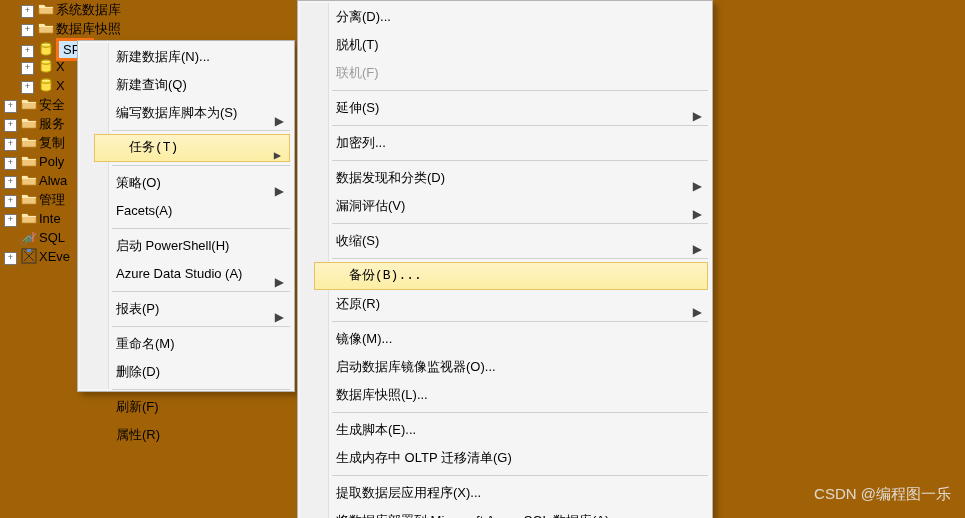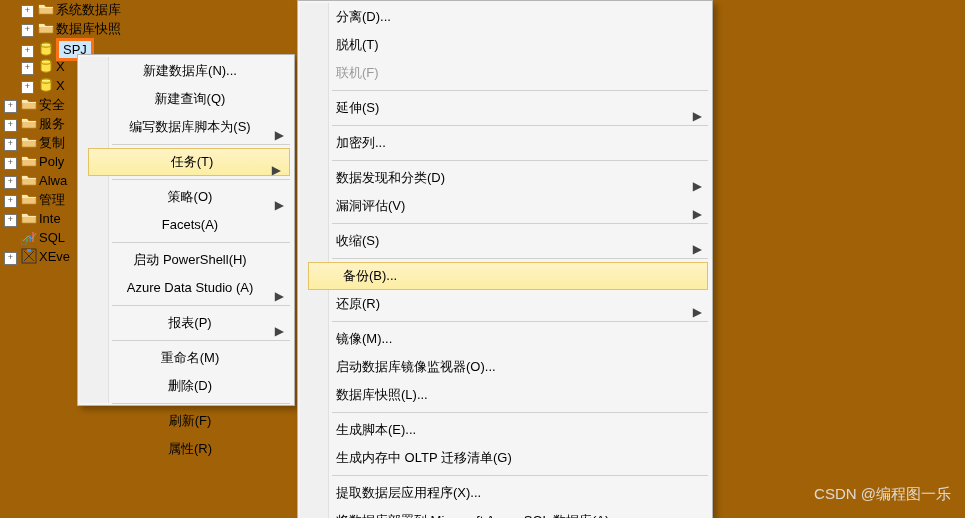--- a/index.html
+++ b/index.html
@@ -46,25 +46,26 @@
   white-space: nowrap;
   cursor: default;
 }
 .menu-item.disabled { color: #9a9a9a; }
 .menu-item .arrow {
   position: absolute; right: 8px; top: 8px; font-size: 12px; color: #444;
 }
 .menu-item.highlight {
   background: linear-gradient(#fef3c5, #fceea4);
   border: 1px solid #e5c365;
-  margin-left: 8px;
+  margin-left: 14px;
   margin-right: 2px;
   padding-left: 34px;
   height: 26px;
   line-height: 26px;
+  font-family: Liberation Mono, monospace;
 }
 .menu-sep {
   height: 1px;
   margin: 3px 2px 3px 32px;
   background: #d0d0d0;
 }
 #menu1 { width: 212px; }
 #menu2 { width: 410px; }
 
 
@@ -141,21 +142,21 @@
             <rect x="11" y="3" width="2" height="10" fill="#d66a3c"></rect>
             <path d="M2 12l5-5 4 3 4-6" fill="none" stroke="#999"></path>
           </svg></span><span>SQL</span></div>
       <div class="tree-row d0"><span class="expand-box">+</span><span class="icon"><svg viewBox="0 0 16 16">
             <rect x="1" y="1" width="14" height="14" fill="none" stroke="#333"></rect>
             <path d="M3 3l10 10M13 3L3 13" stroke="#333"></path>
             <path d="M6 1h4v3H6z" fill="#4a8de0"></path>
           </svg></span><span>XEve</span></div>
     </div>
 
-  <div id="menu1" class="menu" style="left:77px; top:54px; height:346px;text-align:center;">
+  <div id="menu1" class="menu" style="left:77px; top:40px; height:346px;">
     <div class="gutter"></div>
   <div class="menu-item"><span>新建数据库(N)...</span></div>
       <div class="menu-item"><span>新建查询(Q)</span></div>
       <div class="menu-item"><span>编写数据库脚本为(S)</span><span class="arrow">▶</span></div>
       <div class="menu-sep"></div>
       <div class="menu-item highlight"><span>任务(T)</span><span class="arrow">▶</span></div>
       <div class="menu-sep"></div>
       <div class="menu-item"><span>策略(O)</span><span class="arrow">▶</span></div>
       <div class="menu-item"><span>Facets(A)</span></div>
       <div class="menu-sep"></div>

